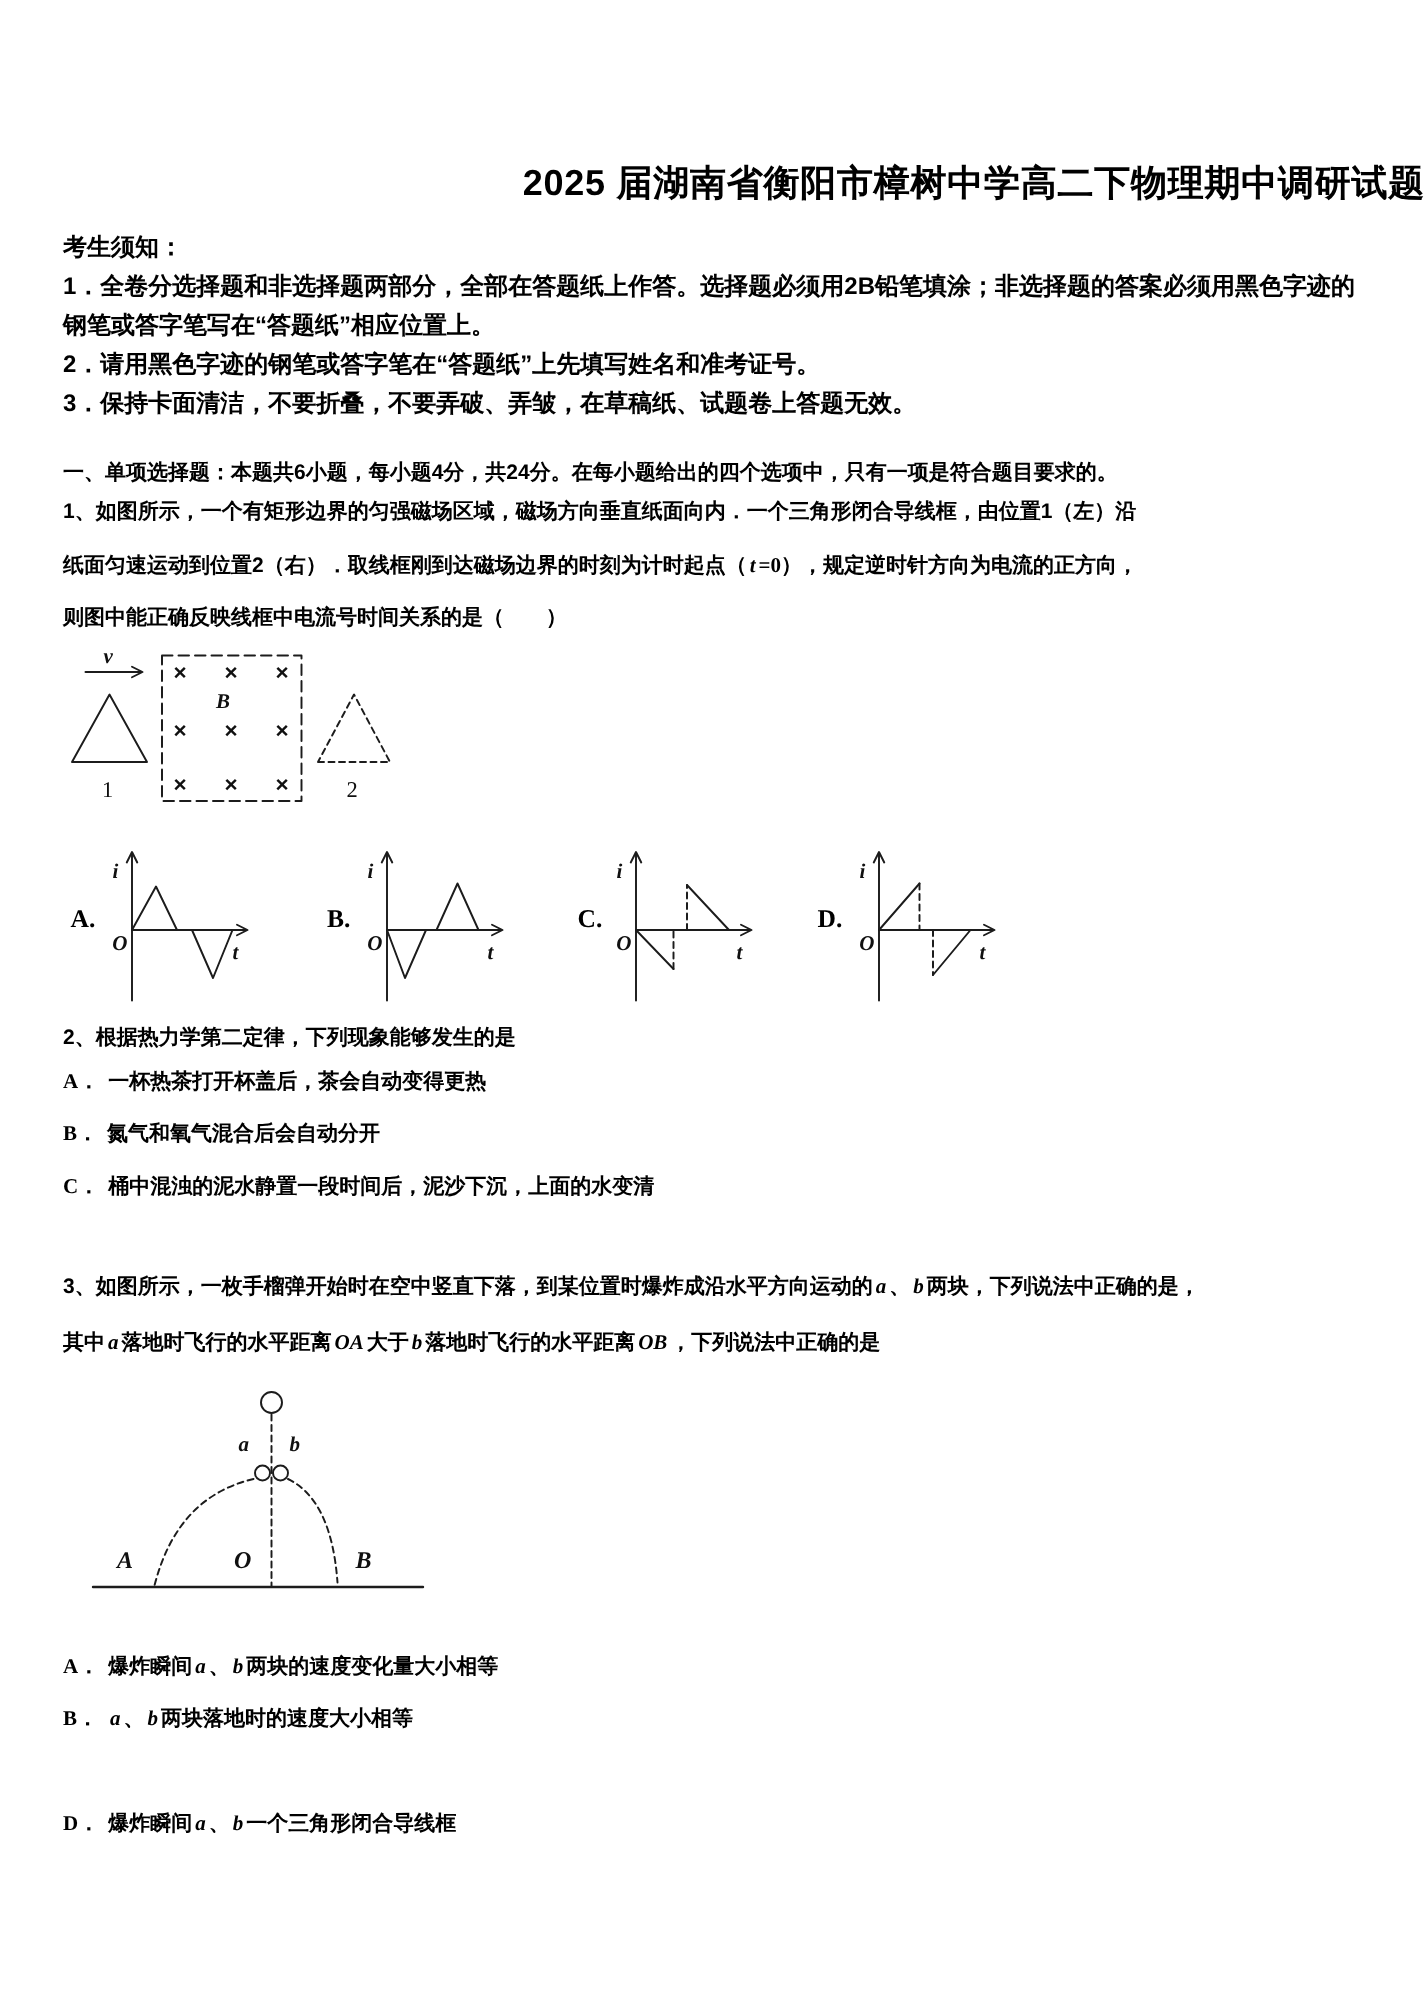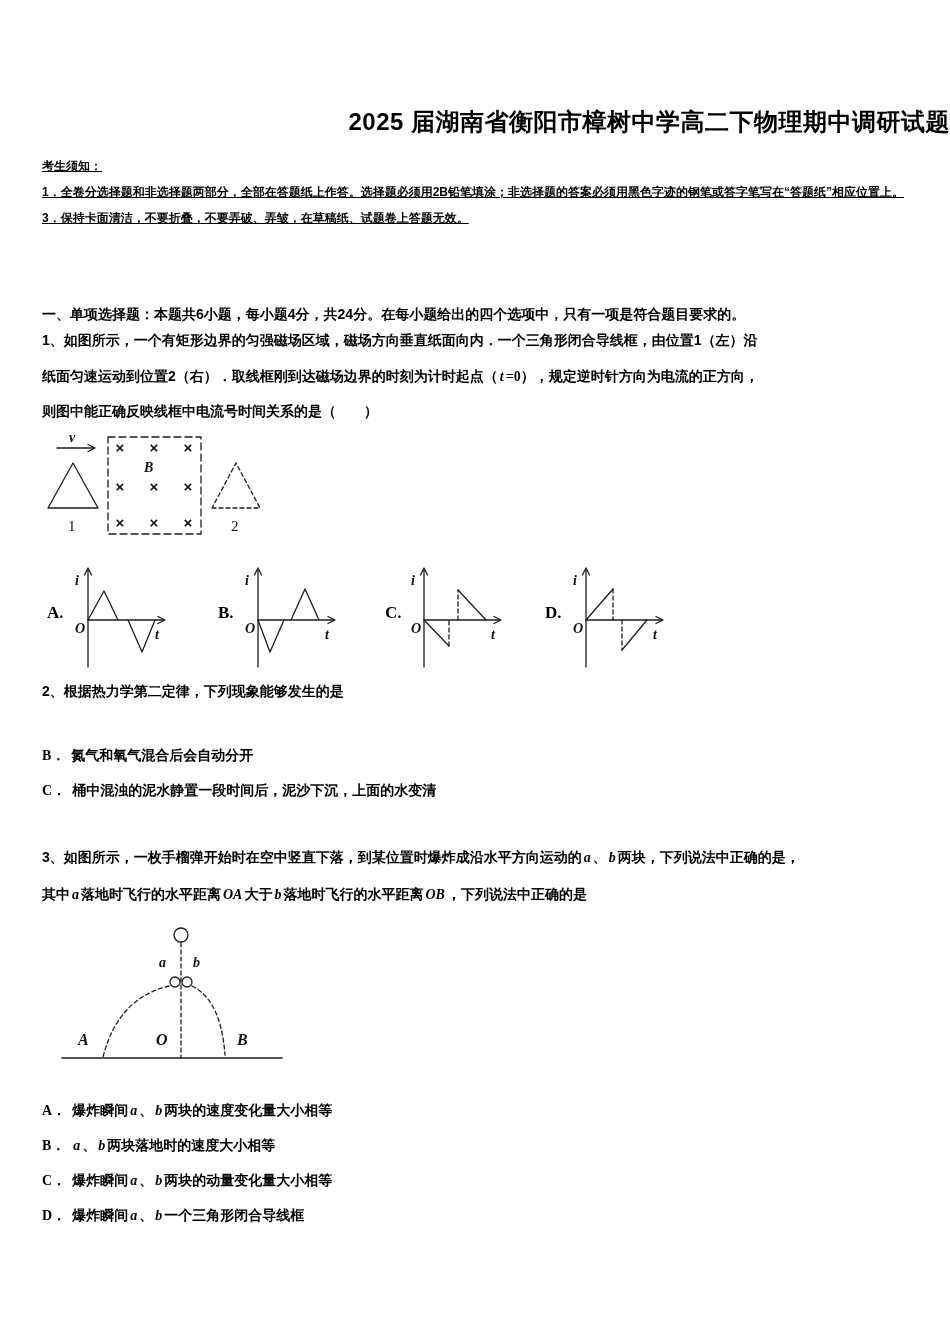--- a/index.html
+++ b/index.html
@@ -1,21 +1,21 @@
 <!DOCTYPE html>
 <html><head>
 <meta charset="utf-8">
 <style>
   html,body{margin:0;padding:0;background:#fff;}
   .page{position:relative;width:950px;height:1344px;background:#ffffff;color:#000;
         font-family:"Liberation Sans",sans-serif;overflow:hidden;}
   .title{position:absolute;top:106px;left:0;width:100%;text-align:right;
          font-size:24px;font-weight:700;letter-spacing:.5px;}
   .notice{position:absolute;top:153px;left:42px;width:870px;
-          font-size:12px;font-weight:600;line-height:26px;text-decoration:underline;}
+          font-size:16px;font-weight:600;line-height:26px;}
   .qline{position:absolute;left:42px;width:880px;font-size:14px;font-weight:600;
          line-height:35px;white-space:nowrap;}
   .seg-var{font-family:"Liberation Serif",serif;font-style:italic;font-weight:700;padding:0 2px;}
   .seg-num{font-family:"Liberation Serif",serif;font-weight:700;}
   .seg-opt{font-family:"Liberation Serif",serif;font-weight:700;padding-right:6px;}
   .graph-letter{position:absolute;font-family:"Liberation Serif",serif;
                 font-weight:700;font-size:17px;line-height:17px;}
   .fig,.gsvg{position:absolute;}
   svg line,svg polyline,svg path,svg rect,svg circle{stroke:#1c1c1c;fill:none;
       stroke-width:1.3;stroke-linecap:round;stroke-linejoin:round;}
@@ -31,20 +31,21 @@
 </head>
 <body>
 
 <div class="page">
 
   <div class="title">2025 届湖南省衡阳市樟树中学高二下物理期中调研试题</div>
 
   <div class="notice">
     <div>考生须知：</div>
     <div>1．全卷分选择题和非选择题两部分，全部在答题纸上作答。选择题必须用2B铅笔填涂；非选择题的答案必须用黑色字迹的钢笔或答字笔写在“答题纸”相应位置上。</div>
+    <div>2．请用黑色字迹的钢笔或答字笔在“答题纸”上先填写姓名和准考证号。</div>
     <div>3．保持卡面清洁，不要折叠，不要弄破、弄皱，在草稿纸、试题卷上答题无效。</div>
   </div>
 
   <div class="qline" style="top:297px">一、单项选择题：本题共6小题，每小题4分，共24分。在每小题给出的四个选项中，只有一项是符合题目要求的。</div>
 
   <div class="qline" style="top:323px">1、如图所示，一个有矩形边界的匀强磁场区域，磁场方向垂直纸面向内．一个三角形闭合导线框，由位置1（左）沿</div>
   <div class="qline" style="top:359px"><span>纸面匀速运动到位置2（右）．取线框刚到达磁场边界的时刻为计时起点（</span><span class="seg-var">t</span><span class="seg-num">=0</span><span>），规定逆时针方向为电流的正方向，</span></div>
   <div class="qline" style="top:394px">则图中能正确反映线框中电流号时间关系的是（　　）</div>
 
   <svg class="fig" style="left:45px;top:428px" width="222" height="114" viewBox="0 0 222 114">
@@ -118,20 +119,21 @@
     <text class="sv-var" x="7" y="20">i</text>
     <text class="sv-var" x="17" y="68" text-anchor="end">O</text>
     <text class="sv-var" x="87" y="74">t</text>
     <polyline points="20,55 47,24"></polyline>
     <line class="dash" x1="47" y1="24" x2="47" y2="55"></line>
     <line class="dash" x1="56" y1="55" x2="56" y2="85"></line>
     <polyline points="56,85 81,55"></polyline>
   </svg>
 
   <div class="qline" style="top:674px">2、根据热力学第二定律，下列现象能够发生的是</div>
+  <div class="qline" style="top:703px"><span class="seg-opt">A．</span><span>一杯热茶打开杯盖后，茶会自动变得更热</span></div>
   <div class="qline" style="top:738px"><span class="seg-opt">B．</span><span>氮气和氧气混合后会自动分开</span></div>
   <div class="qline" style="top:773px"><span class="seg-opt">C．</span><span>桶中混浊的泥水静置一段时间后，泥沙下沉，上面的水变清</span></div>
 
   <div class="qline" style="top:840px"><span>3、如图所示，一枚手榴弹开始时在空中竖直下落，到某位置时爆炸成沿水平方向运动的</span><span class="seg-var">a</span><span>、</span><span class="seg-var">b</span><span>两块，下列说法中正确的是，</span></div>
   <div class="qline" style="top:877px"><span>其中</span><span class="seg-var">a</span><span>落地时飞行的水平距离</span><span class="seg-var">OA</span><span>大于</span><span class="seg-var">b</span><span>落地时飞行的水平距离</span><span class="seg-var">OB</span><span>，下列说法中正确的是</span></div>
 
   <svg class="fig" style="left:56px;top:920px" width="232" height="158" viewBox="0 0 232 158">
     <defs>
       <pattern id="hatchpat" patternUnits="userSpaceOnUse" width="6" height="9">
         <line x1="0" y1="9" x2="5" y2="0" style="stroke:#333;stroke-width:1"></line>
@@ -147,16 +149,15 @@
     <circle class="fillw" cx="131" cy="62" r="5"></circle>
     <text class="sv-var" x="22" y="125" style="font-size:16px">A</text>
     <text class="sv-var" x="100" y="125" style="font-size:16px">O</text>
     <text class="sv-var" x="181" y="125" style="font-size:16px">B</text>
     <line class="ground" x1="6" y1="138" x2="226" y2="138"></line>
     <rect x="6" y="139" width="220" height="9" style="stroke:none" fill="url(#hatchpat)"></rect>
   </svg>
 
   <div class="qline" style="top:1093px"><span class="seg-opt">A．</span><span>爆炸瞬间</span><span class="seg-var">a</span><span>、</span><span class="seg-var">b</span><span>两块的速度变化量大小相等</span></div>
   <div class="qline" style="top:1128px"><span class="seg-opt">B．</span><span class="seg-var">a</span><span>、</span><span class="seg-var">b</span><span>两块落地时的速度大小相等</span></div>
-  <div class="qline" style="top:1163px"><span class="seg-opt">C．</span><span>爆炸瞬间</span><span class="seg-var">a</span><span>、</span><span class="seg-var">b</span><span>两块的动量变化量大小相等</span></div>
   <div class="qline" style="top:1198px"><span class="seg-opt">D．</span><span>爆炸瞬间</span><span class="seg-var">a</span><span>、</span><span class="seg-var">b</span><span>一个三角形闭合导线框</span></div>
 
 </div>
 
 </body></html>

